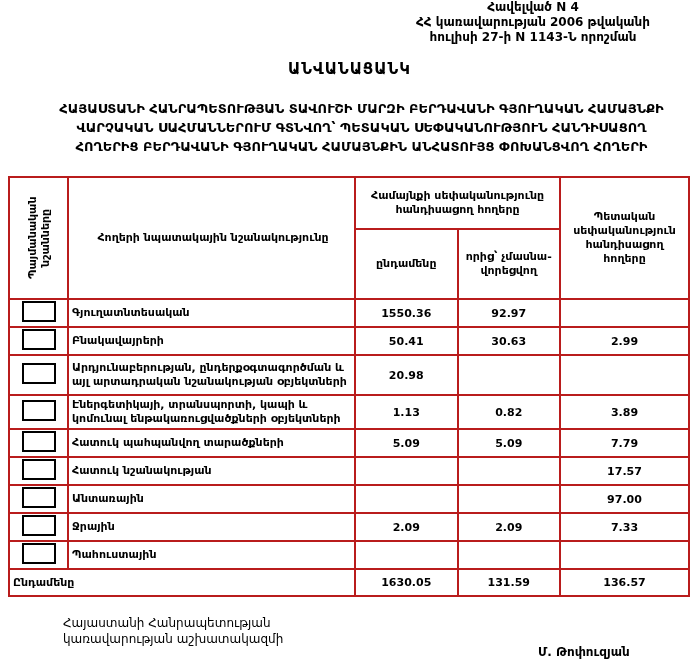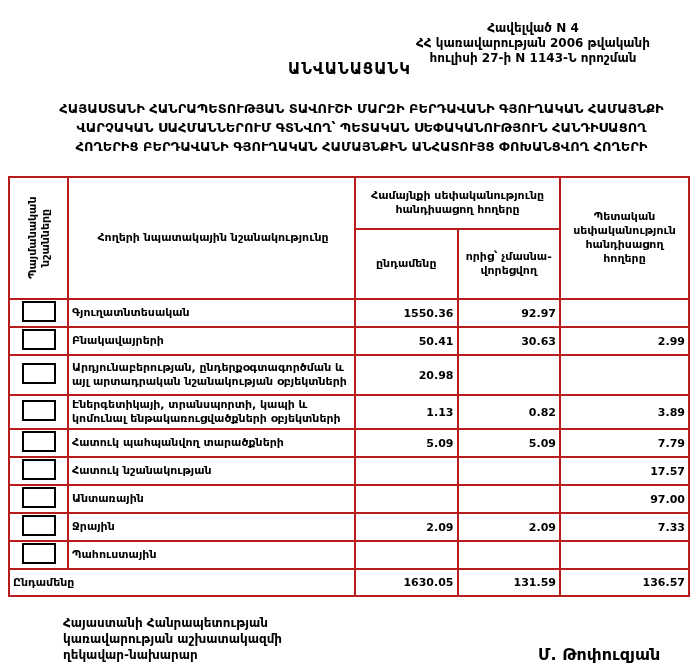--- a/index.html
+++ b/index.html
@@ -2,21 +2,21 @@
 <html><head>
 <meta charset="utf-8">
 <style>
   html,body{margin:0;padding:0;background:#fff;}
   body{
     width:699px;height:668px;position:relative;
     font-family:"DejaVu Sans",sans-serif;color:#000;
     -webkit-font-smoothing:none;
   }
   .annex{
-    position:absolute;top:21px;right:6px;width:320px;
+    position:absolute;top:0;right:6px;width:320px;
     text-align:center;font-size:12px;font-weight:bold;line-height:15px;
   }
   .doc-title{
     position:absolute;top:60px;left:0;width:699px;
     text-align:center;font-size:15px;font-weight:bold;letter-spacing:1px;
   }
   .doc-subtitle{
     position:absolute;top:99px;left:22px;width:679px;
     text-align:center;font-size:13px;font-weight:bold;line-height:19px;
   }
@@ -24,41 +24,41 @@
     position:absolute;top:176px;left:8px;
     border-collapse:collapse;table-layout:fixed;width:682px;
   }
   table.land td,table.land th{
     border:2px solid #b91c1c;padding:1px 3px;vertical-align:middle;
     font-size:11px;font-weight:bold;overflow:hidden;
   }
   th.group-head{text-align:center;line-height:14px;}
   td.sym{width:51px;text-align:center;}
   td.lbl{width:276px;text-align:left;padding-left:6px;line-height:14px;}
-  td.num{width:99px;text-align:right;font-weight:normal;font-size:12.5px;}
+  td.num{width:99px;text-align:center;font-weight:normal;font-size:12.5px;}
   td.num2{width:111px;}
   td.num3{width:121px;}
   .vcell{height:118px;}
   .vtext{
     writing-mode:vertical-rl;transform:rotate(180deg);
     margin:0 auto;height:112px;line-height:13px;
     font-size:11px;font-weight:bold;text-align:center;
   }
   .legendbox{
     width:30px;height:17px;border:2px solid #000;
     display:inline-block;background:#fff;
   }
   td.total-lbl{text-align:left;padding-left:40px;}
   .footer-left{
     position:absolute;top:615px;left:63px;
-    font-size:12px;font-weight:bold;line-height:16px;
+    font-size:12px;font-weight:normal;line-height:16px;
   }
   .footer-sign{
     position:absolute;top:645px;left:538px;
-    font-size:16px;font-weight:bold;
+    font-size:12px;font-weight:bold;
   }
 </style>
 </head>
 <body>
 
 <div class="annex">
   <div>Հավելված N 4</div>
   <div>ՀՀ կառավարության 2006 թվականի</div>
   <div>հուլիսի 27-ի N 1143-Ն որոշման</div>
 </div>
@@ -155,16 +155,15 @@
       <td class="num">1630.05</td>
       <td class="num num2">131.59</td>
       <td class="num num3">136.57</td>
     </tr>
   </tbody>
 </table>
 
 <div class="footer-left">
   <div>Հայաստանի Հանրապետության</div>
   <div>կառավարության աշխատակազմի</div>
-  <div>ղեկավար-նախարար</div>
 </div>
 
 <div class="footer-sign">Մ. Թոփուզյան</div>
 
 </body></html>

